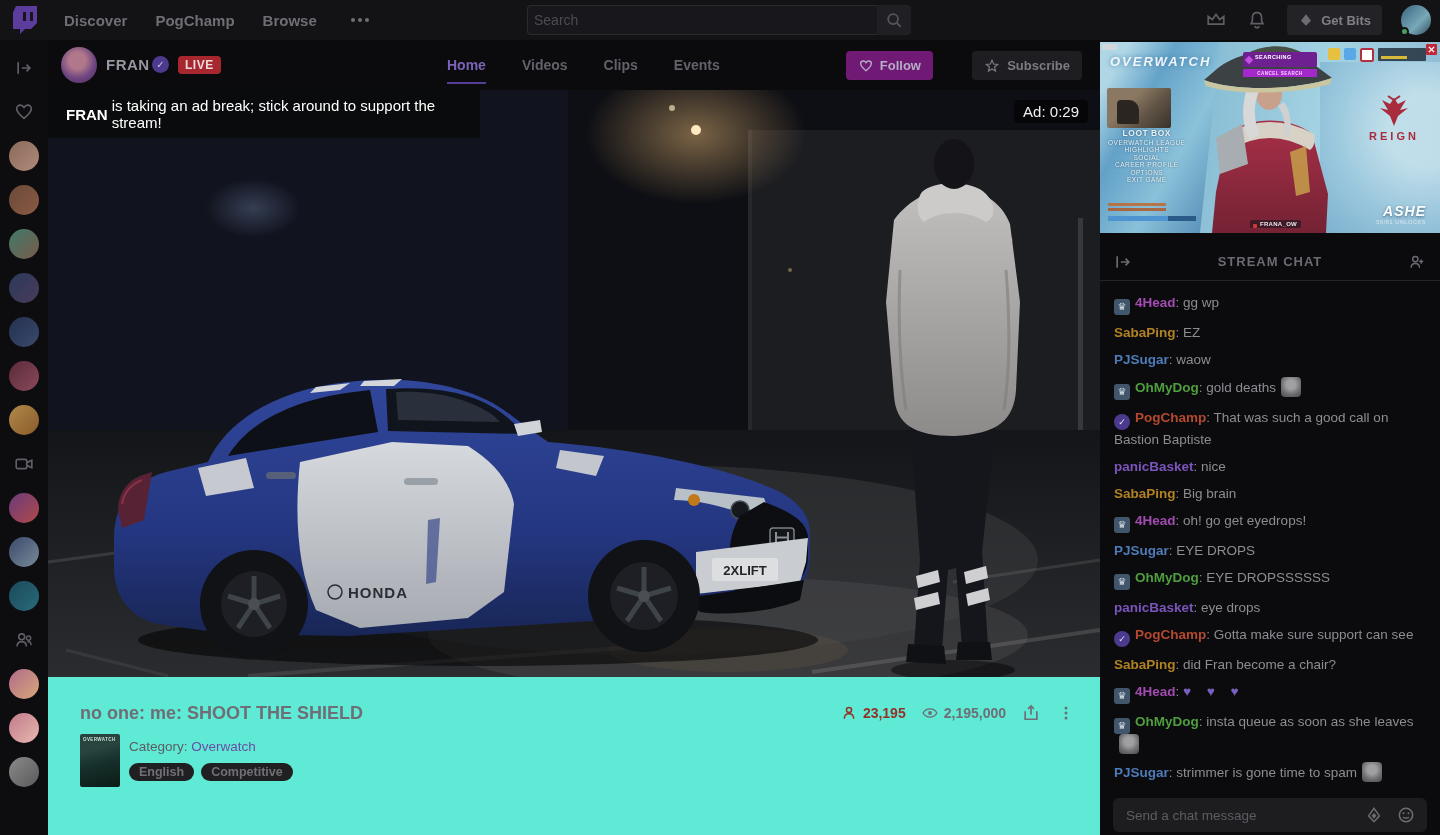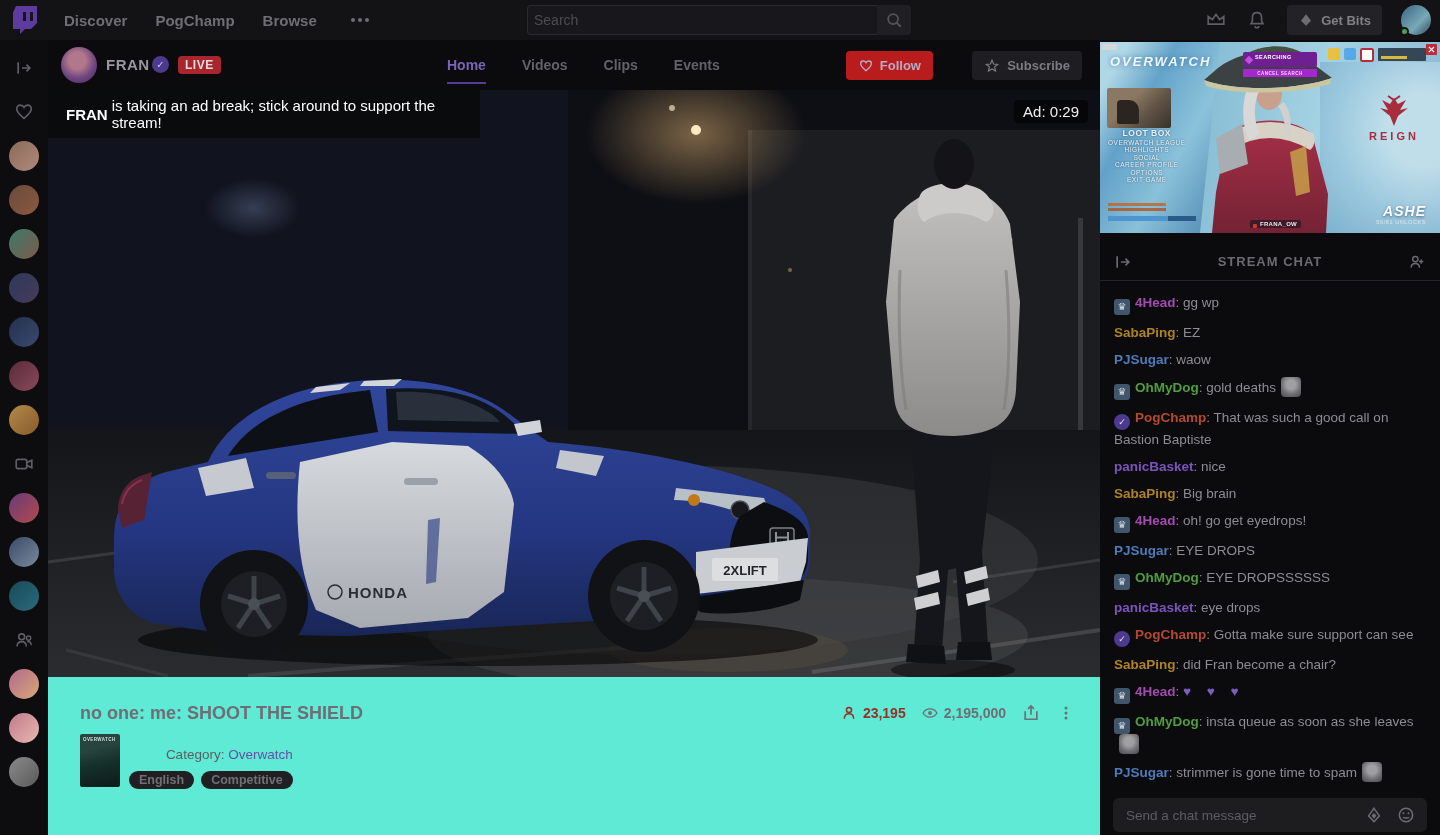--- a/index.html
+++ b/index.html
@@ -30,39 +30,39 @@
   
   .chead{position:absolute;left:48px;top:40px;width:1052px;height:50px;background:#0b0b0d;z-index:7;}
   .ch-av{position:absolute;left:13px;top:7px;width:36px;height:36px;border-radius:50%;background:radial-gradient(circle at 45% 38%,#b0788a 0 28%,#6d4480 60%,#472c55);}
   .ch-name{position:absolute;left:58px;top:16px;color:#9996a0;font-weight:700;font-size:15px;letter-spacing:.5px;}
   .ver-badge{position:absolute;left:104px;top:16px;width:17px;height:17px;border-radius:50%;background:#4b3a8e;color:#cfc8e8;font-size:10px;display:flex;align-items:center;justify-content:center;}
   .live-badge{position:absolute;left:130px;top:16px;background:#a8262e;color:#e8d9da;font-size:12px;font-weight:700;letter-spacing:.5px;border-radius:4px;padding:2px 7px;}
   .tabs{position:absolute;left:399px;top:0;height:50px;display:flex;gap:36px;align-items:center;}
   .tab{color:#63616a;font-size:14px;font-weight:600;height:50px;display:flex;align-items:center;position:relative;cursor:pointer;}
   .tab.active{color:#7a63b8;}
   .tab.active::after{content:"";position:absolute;left:0;right:0;bottom:6px;height:2px;background:#553c96;}
-  .btn-follow{position:absolute;right:167px;top:11px;height:29px;background:#b91c1c;border:none;border-radius:4px;color:#b4aec6;font-size:13px;font-weight:700;display:flex;align-items:center;gap:6px;padding:12px 12px;cursor:pointer;}
+  .btn-follow{position:absolute;right:167px;top:11px;height:29px;background:#701a75;border:none;border-radius:4px;color:#b4aec6;font-size:13px;font-weight:700;display:flex;align-items:center;gap:6px;padding:12px 12px;cursor:pointer;}
   .btn-sub{position:absolute;right:18px;top:11px;height:29px;background:#1e1e22;border:none;border-radius:4px;color:#7c7a82;font-size:13px;font-weight:700;display:flex;align-items:center;gap:7px;padding:0 12px;cursor:pointer;}
   
   .player{position:absolute;left:48px;top:90px;width:1052px;height:587px;background:#000;overflow:hidden;}
   .ad-banner{position:absolute;left:0;top:0;width:432px;height:48px;background:rgba(9,9,11,.84);display:flex;align-items:center;padding:0 18px;color:#fff;font-size:15px;z-index:3;}
   .ad-banner b{margin-right:4px;}
   .ad-timer{position:absolute;top:10px;right:12px;background:rgba(0,0,0,.55);color:#ededf0;font-size:15px;padding:3px 9px;border-radius:4px;z-index:3;}
   
   .info{position:absolute;left:48px;top:677px;width:1052px;height:158px;background:#5eead4;}
   .title{position:absolute;left:32px;top:26px;color:#6f6d75;font-size:18px;font-weight:700;}
   .stats{position:absolute;right:24px;top:26px;display:flex;align-items:center;gap:15px;}
   .stat{display:flex;align-items:center;gap:5px;font-size:14px;color:#6f6d75;font-weight:600;}
   .stat.red{color:#943129;}
   .stat svg{width:18px;height:18px;}
   .ico-btn{color:#6f6d75;width:20px;height:20px;cursor:pointer;}
   .cat-row{position:absolute;left:32px;top:57px;display:flex;gap:9px;}
   .boxart{width:40px;height:53px;border-radius:2px;background:linear-gradient(165deg,#27443e 0 30%,#16302b 55%,#0c1a17);position:relative;cursor:pointer;}
   .boxart span{position:absolute;left:3px;top:3px;font-size:4.5px;color:#cfe0da;font-weight:700;letter-spacing:.4px;}
-  .cat-line{font-size:13.5px;color:#5e5c63;margin-top:13px;text-align:right;}
+  .cat-line{font-size:13.5px;color:#5e5c63;margin-top:5px;}
   .cat-link{color:#6a4ea6;cursor:pointer;}
   .tagrow{display:flex;gap:7px;margin-top:9px;}
   .tag{background:#202023;border-radius:10px;color:#716f76;font-size:12.5px;font-weight:600;padding:2px 10px;cursor:pointer;}
   
   .rcol{position:absolute;left:1100px;top:40px;width:340px;height:795px;background:#0b0b0d;}
   
   .preview{position:absolute;left:0;top:2px;width:340px;height:191px;overflow:hidden;background:linear-gradient(100deg,#6fa3c2,#8cc0d6 35%,#a3d2e2 62%,#8db8d2);cursor:pointer;}
   .pv-ice1{position:absolute;left:-20px;top:0;width:130px;height:191px;background:linear-gradient(115deg,#bfe3ee 0 18%,#5e9fc8 40%,#8cc4dc 70%,#4f88b4);opacity:.8;transform:skewX(-6deg);}
   .pv-ice2{position:absolute;right:-30px;top:20px;width:150px;height:171px;background:radial-gradient(circle at 70% 40%,#cfe8f0 0 25%,#9cc8de 60%,#6ea6c8);opacity:.75;}
   .pv-logo{position:absolute;left:10px;top:12px;color:#f2f6f8;font-size:13px;font-weight:700;font-style:italic;letter-spacing:2px;text-shadow:0 0 5px #3a78a8;}

